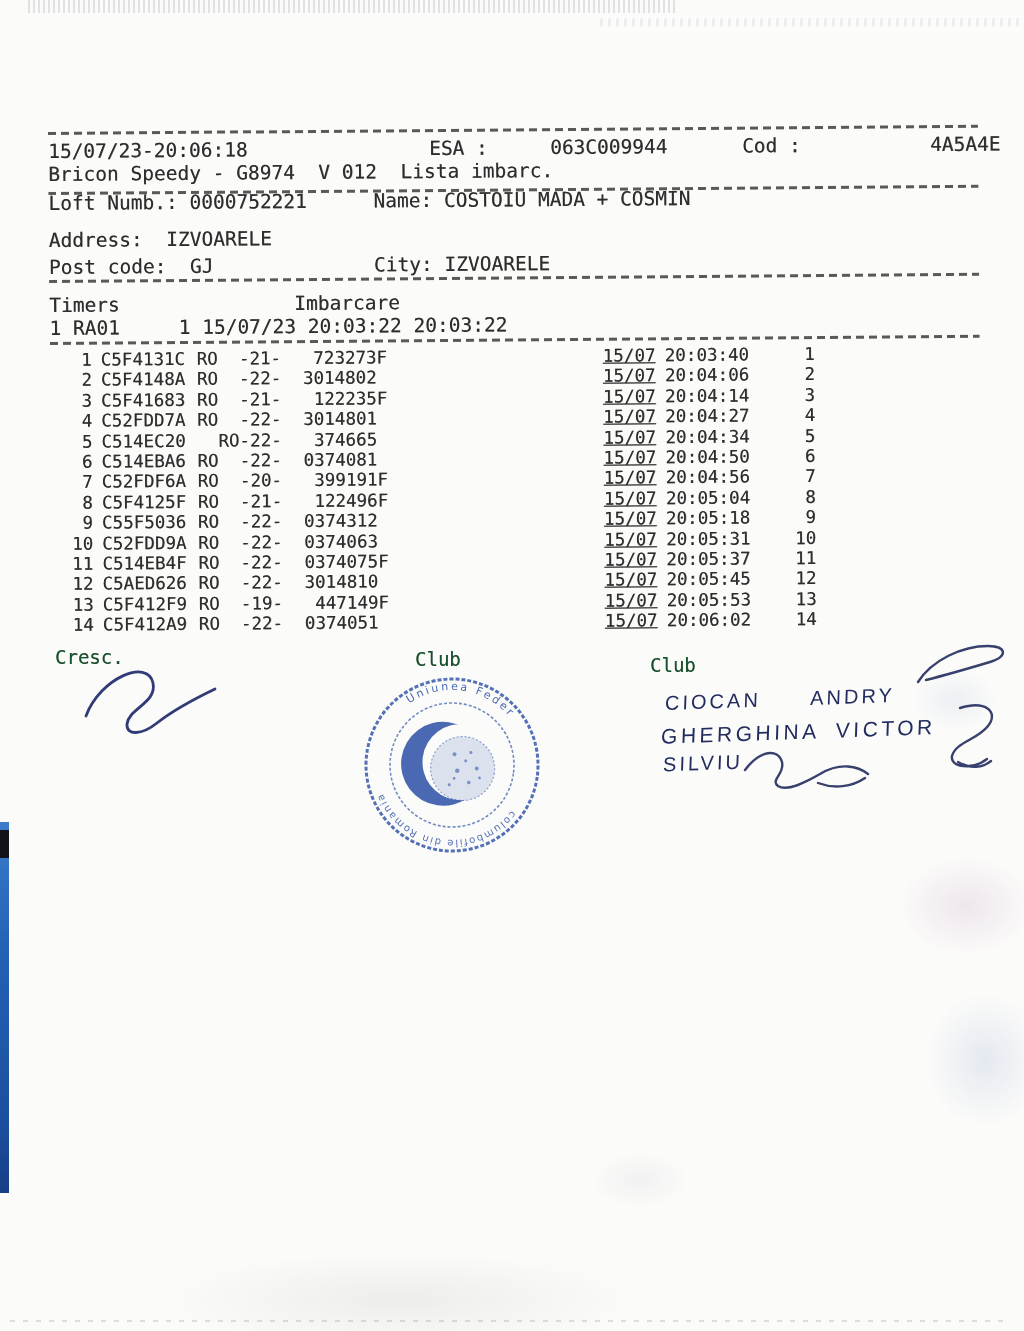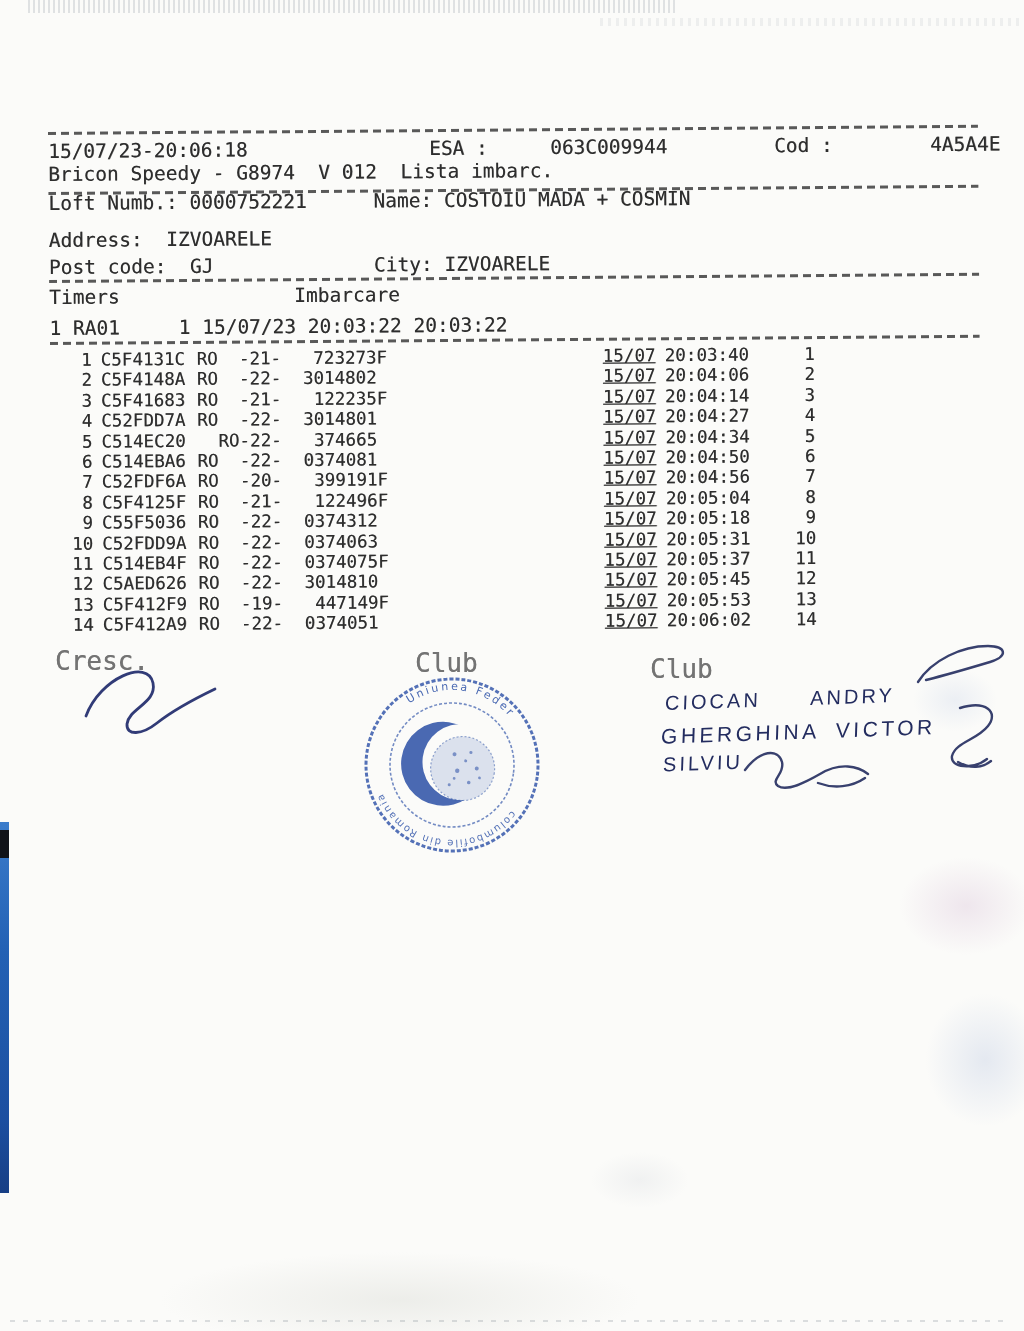--- a/index.html
+++ b/index.html
@@ -59,21 +59,21 @@
   .tc{display:inline-block;white-space:pre;}
   .c-no{width:24px;text-align:right;}
   .c-ring{margin-left:9px;width:85px;}
   .c-origin{margin-left:11px;width:85px;}
   .c-num{margin-left:21px;width:90px;}
   .c-date{margin-left:210px;width:58px;text-decoration:underline;}
   .c-time{margin-left:4px;width:86px;}
   .c-idx{margin-left:4px;width:60px;text-align:right;}
 
   
-  .blabel{position:absolute;font-size:26px;color:#737373;text-shadow:0.3px 0 0 rgba(45,45,45,.55);white-space:pre;}
+  .blabel{position:absolute;font-size:19px;color:#14532d;text-shadow:0.3px 0 0 rgba(45,45,45,.55);white-space:pre;}
   .hw{
     position:absolute;left:655px;top:680px;width:370px;
     font-family:"Liberation Sans", sans-serif;
     color:#232c5f;font-size:20px;letter-spacing:3px;
   }
   .hw-line{position:absolute;white-space:pre;transform:rotate(-2deg) skewX(-4deg);}
   .hw-1{left:10px;top:8px;word-spacing:42px;}
   .hw-2{left:6px;top:40px;font-size:21px;letter-spacing:3.5px;word-spacing:8px;}
   .hw-3{left:8px;top:72px;}
   svg{display:block;}
@@ -92,40 +92,40 @@
     <div class="black-seg"></div>
   </div>
 
   <div class="print">
     <div class="divider" style="top:4px"></div>
 
     <div class="pline" style="top:12px">
       <span class="pspan" style="left:0">15/07/23-20:06:18</span>
       <span class="pspan" style="left:381px">ESA :</span>
       <span class="pspan" style="left:502px">063C009944</span>
-      <span class="pspan" style="left:726px">Cod :</span>
+      <span class="pspan" style="left:694px">Cod :</span>
       <span class="pspan" style="left:882px">4A5A4E</span>
     </div>
     <div class="pline" style="top:35px">Bricon Speedy - G8974  V 012  Lista imbarc.</div>
 
     <div class="divider" style="top:64px"></div>
 
     <div class="pline" style="top:64px">
       <span class="pspan" style="left:0">Loft Numb.: 0000752221</span>
       <span class="pspan" style="left:325px">Name: COSTOIU MADA + COSMIN</span>
     </div>
     <div class="pline" style="top:101px">Address:  IZVOARELE</div>
     <div class="pline" style="top:128px">
       <span class="pspan" style="left:0">Post code:  GJ</span>
       <span class="pspan" style="left:325px">City: IZVOARELE</span>
     </div>
 
     <div class="divider" style="top:152px"></div>
 
-    <div class="pline" style="top:158px">
+    <div class="pline" style="top:166px">
       <span class="pspan" style="left:0">Timers</span>
       <span class="pspan" style="left:245px">Imbarcare</span>
     </div>
     <div class="pline" style="top:189px">1 RA01     1 15/07/23 20:03:22 20:03:22</div>
 
     <div class="divider" style="top:214px"></div>
 
     <div class="table">
         <div class="trow"><span class="tc c-no"> 1</span><span class="tc c-ring">C5F4131C</span><span class="tc c-origin">RO  -21-</span><span class="tc c-num"> 723273F</span><span class="tc c-date">15/07</span><span class="tc c-time">20:03:40</span><span class="tc c-idx"> 1</span></div>
         <div class="trow"><span class="tc c-no"> 2</span><span class="tc c-ring">C5F4148A</span><span class="tc c-origin">RO  -22-</span><span class="tc c-num">3014802</span><span class="tc c-date">15/07</span><span class="tc c-time">20:04:06</span><span class="tc c-idx"> 2</span></div>

